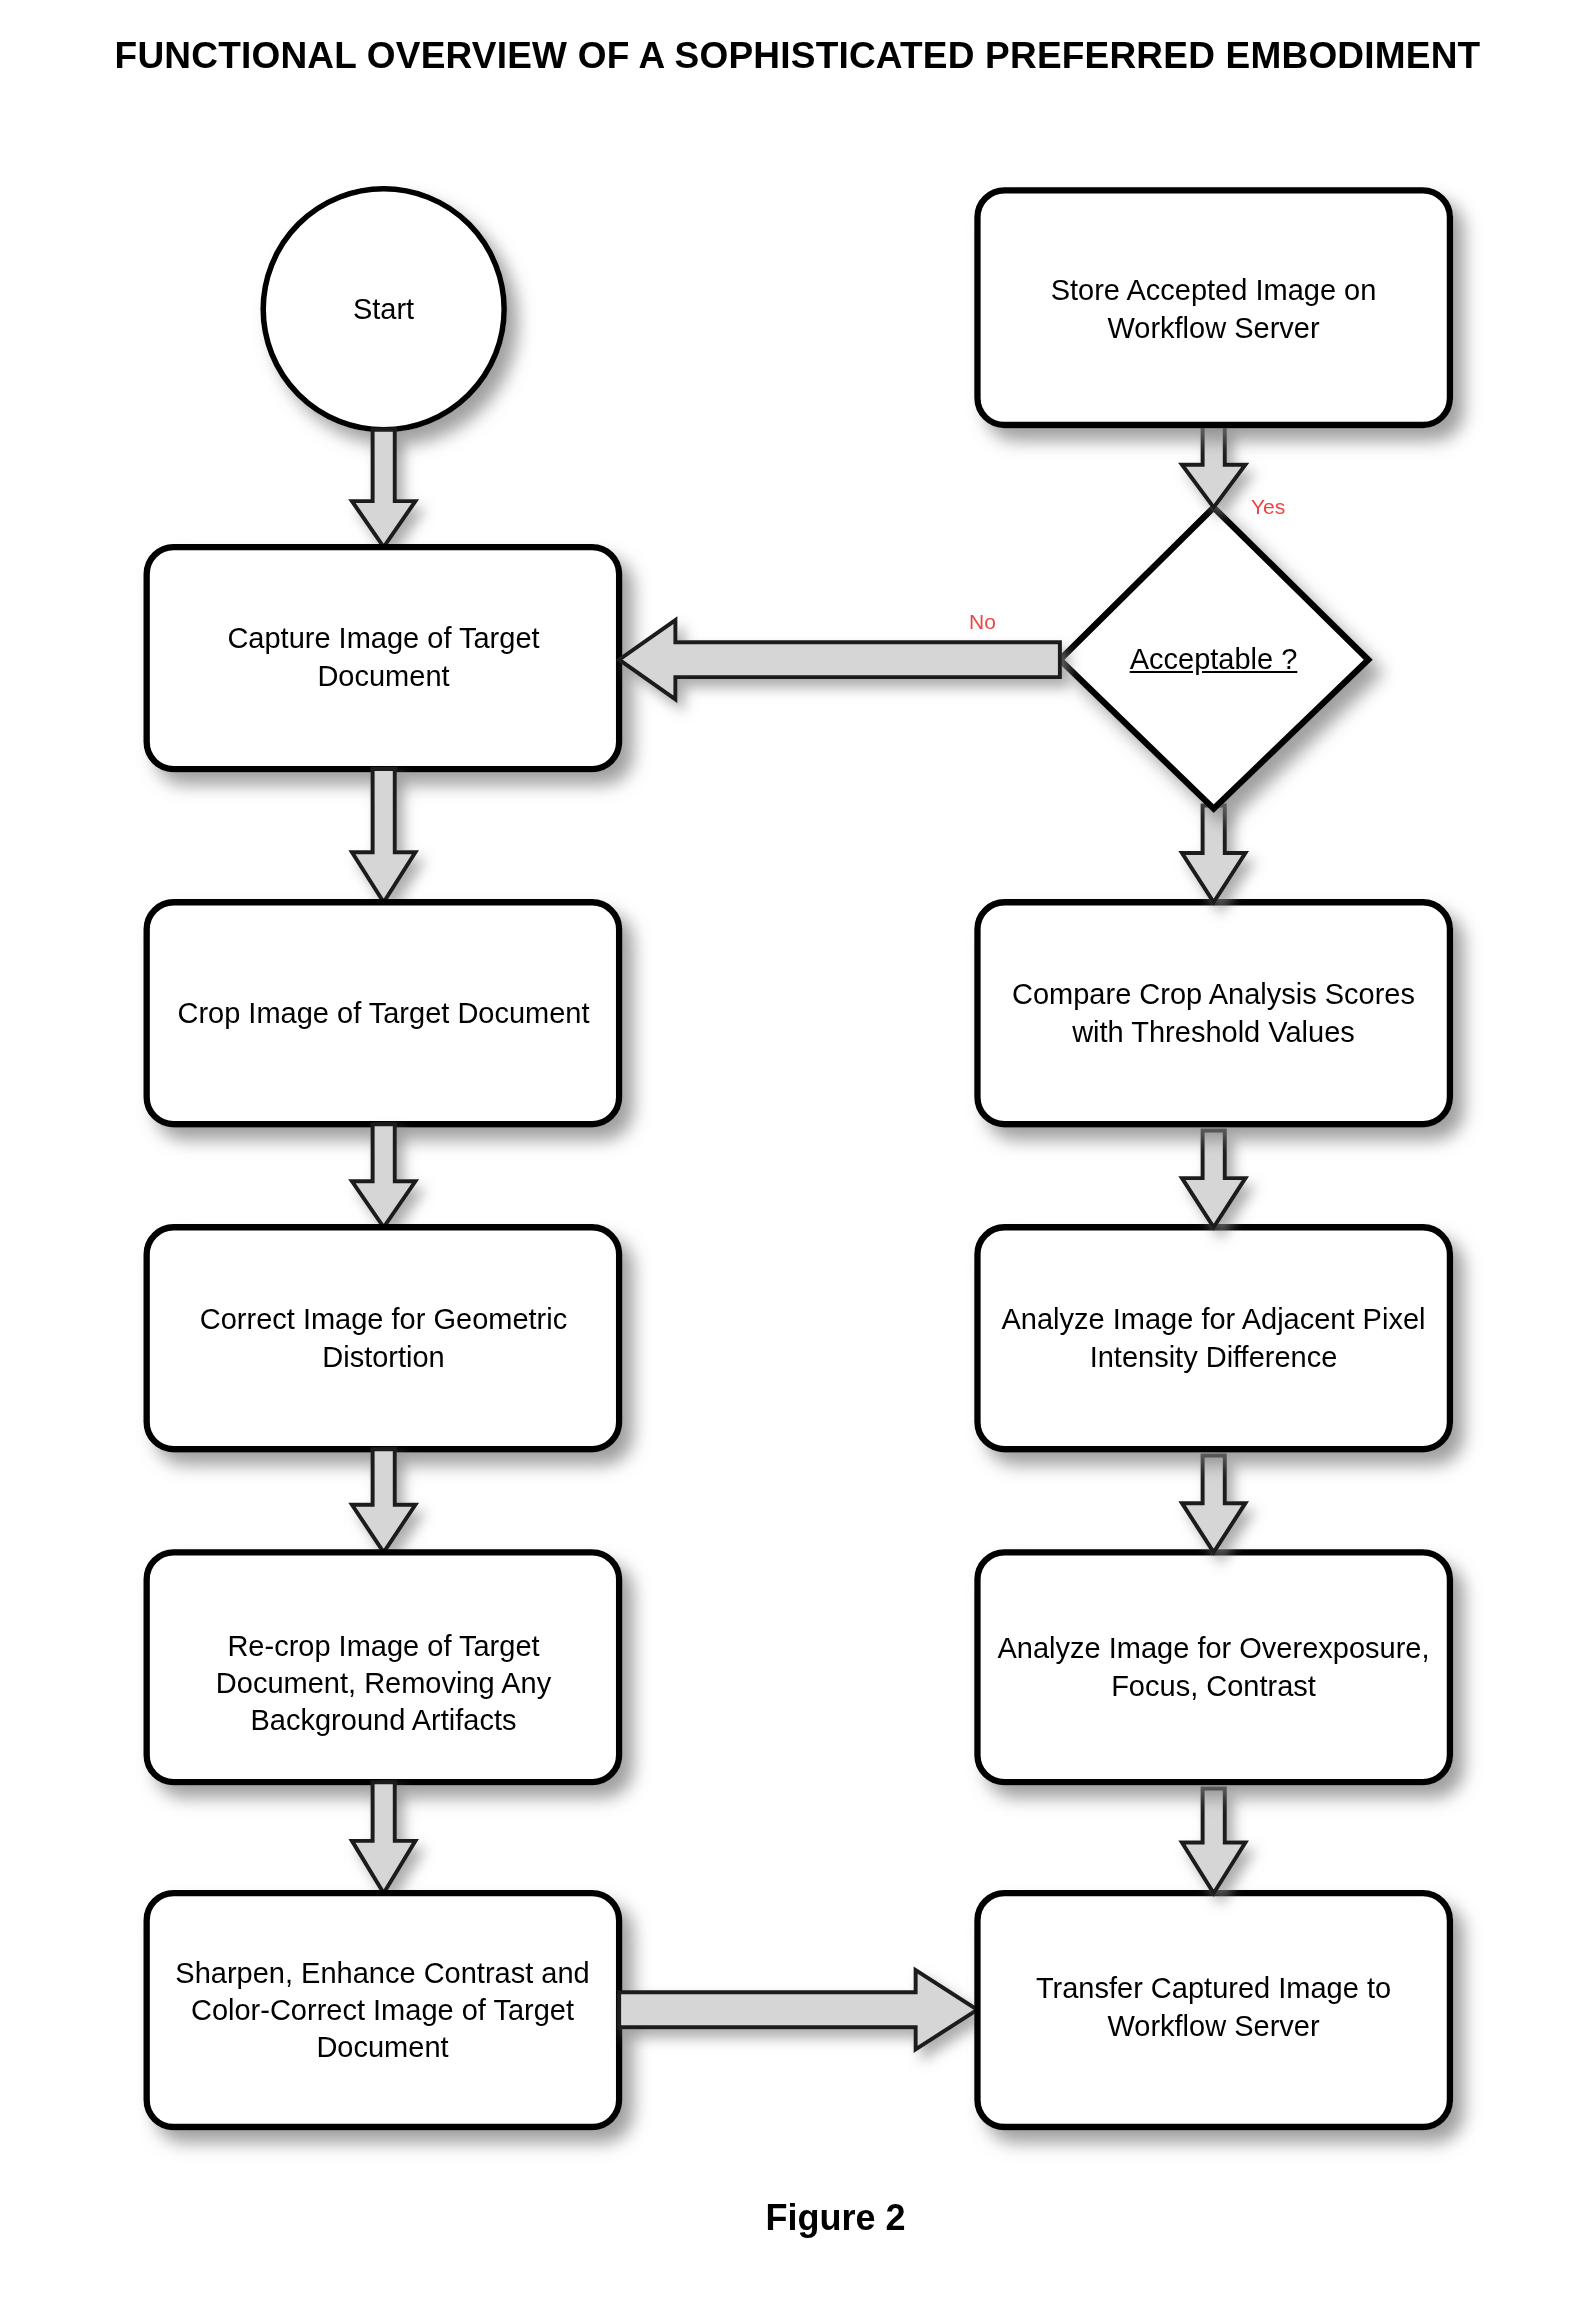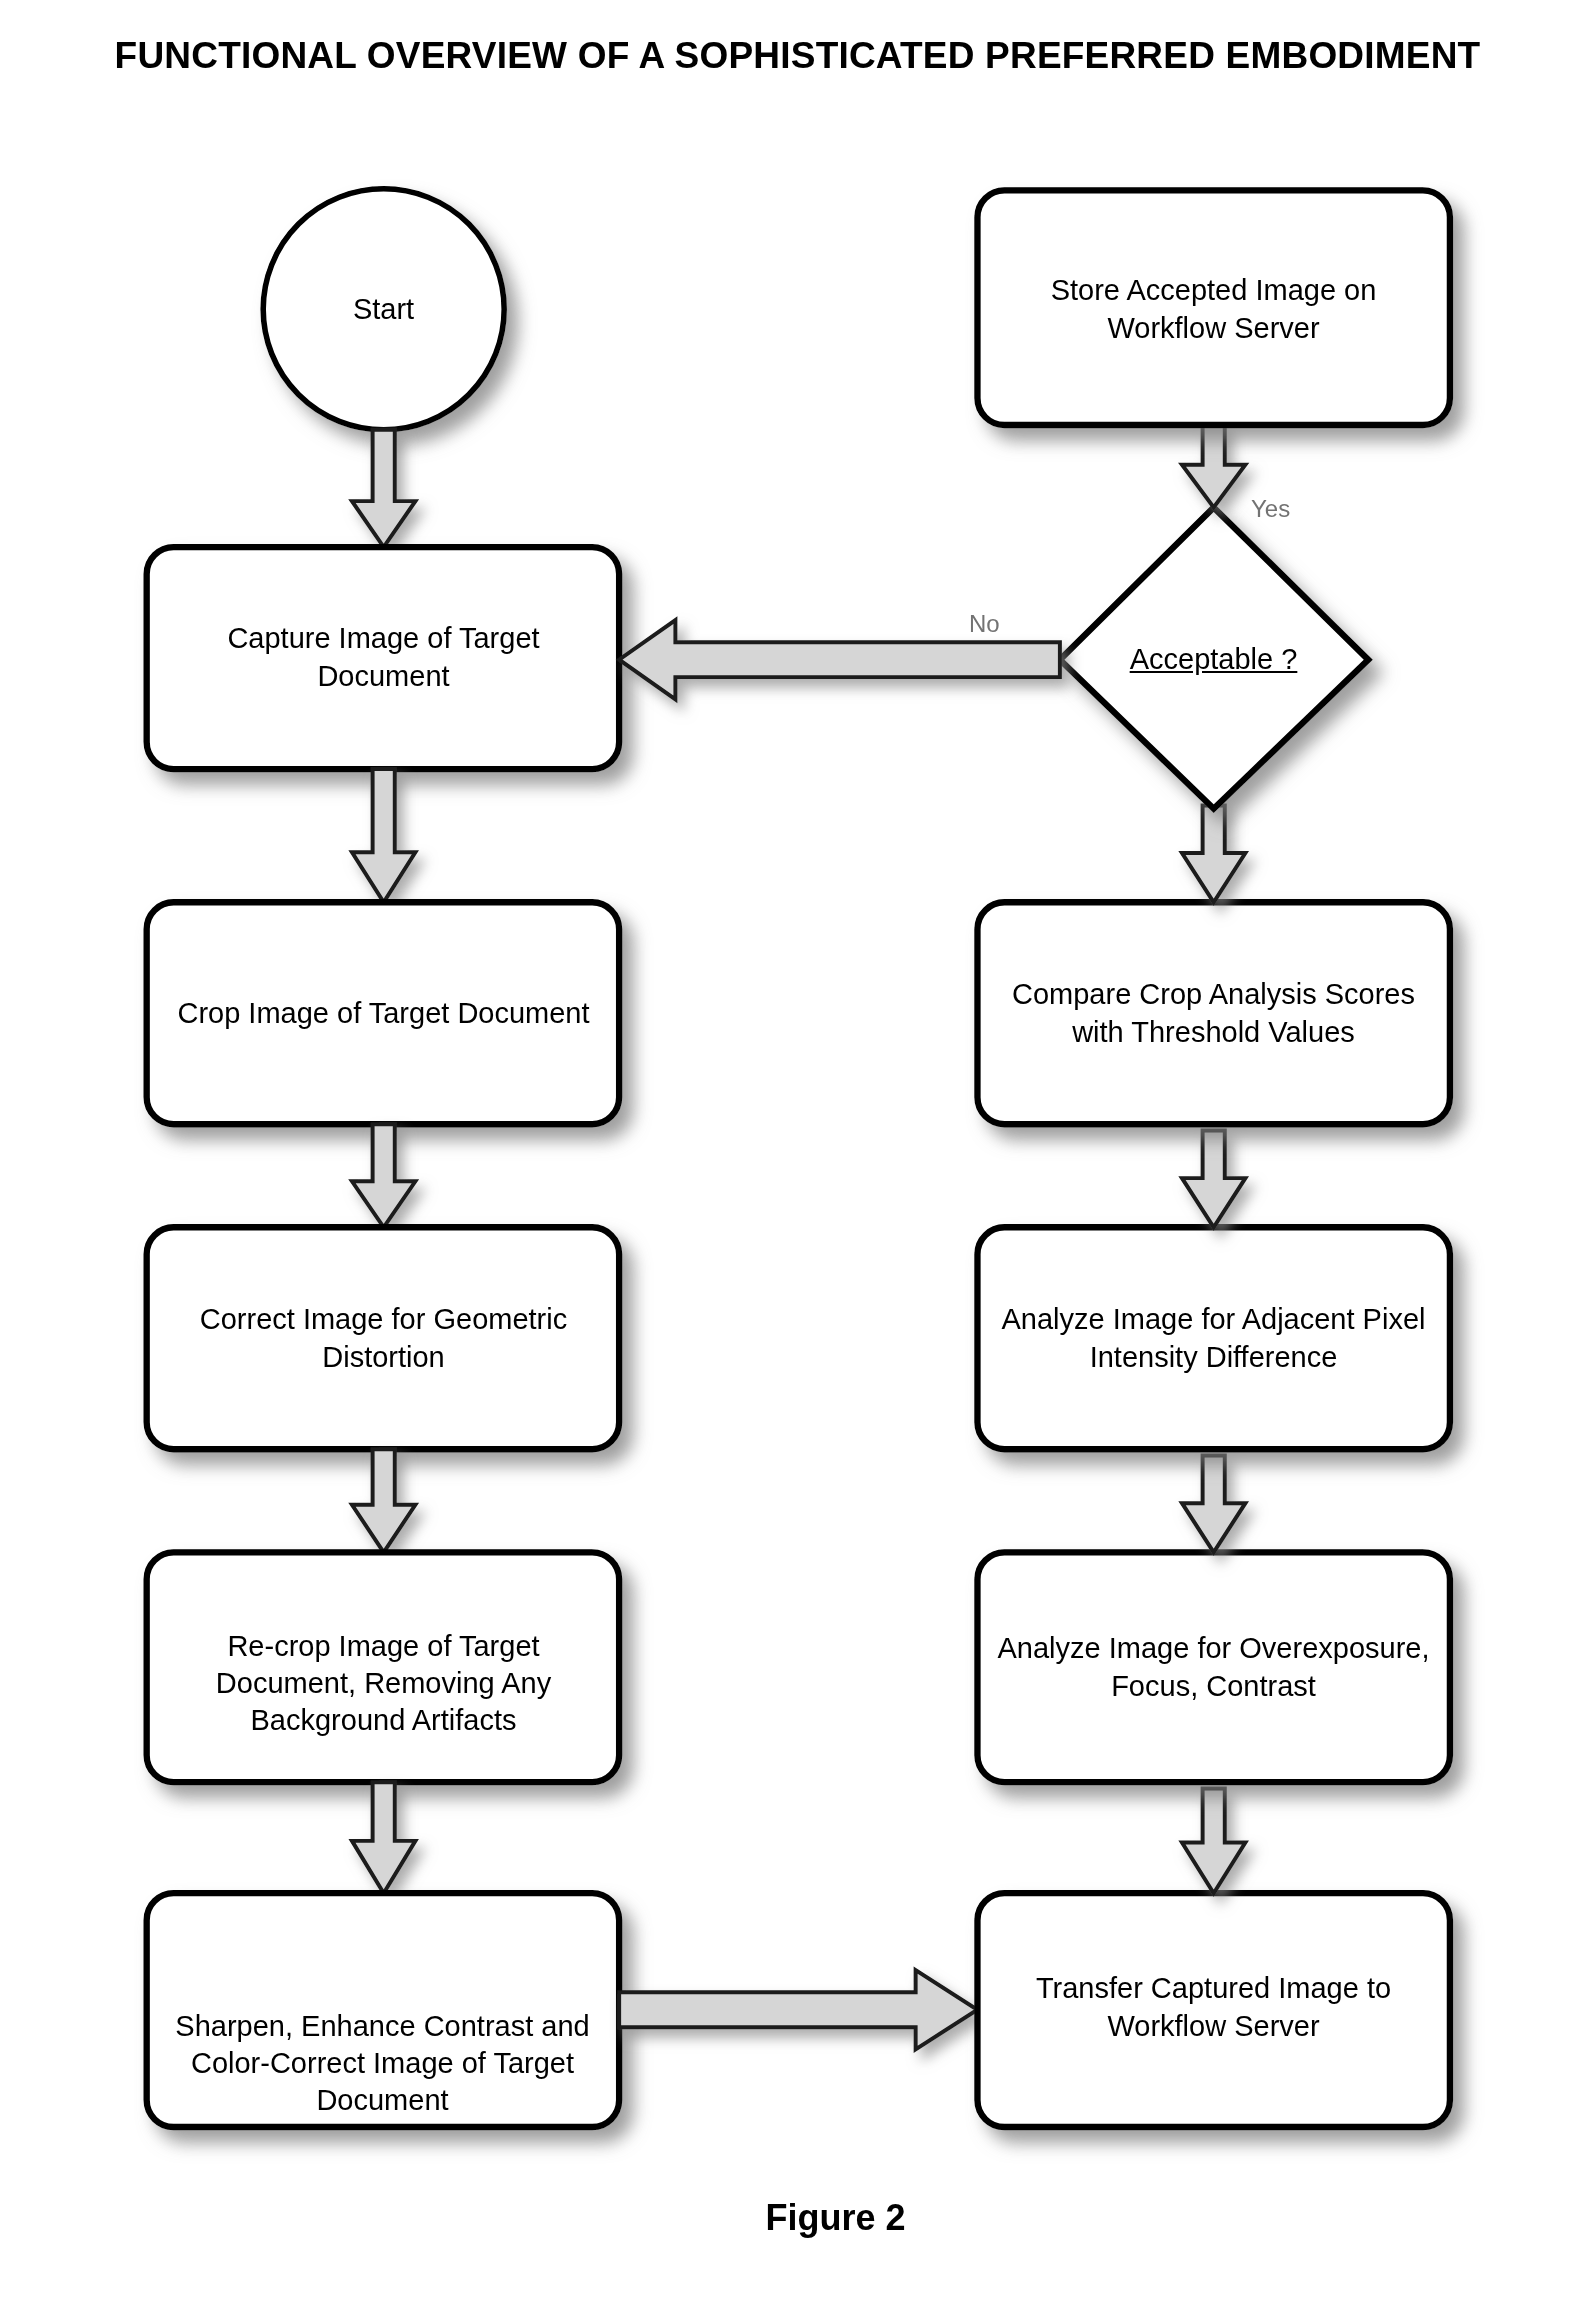--- a/index.html
+++ b/index.html
@@ -64,22 +64,22 @@
     text-align: center;
     font-size: 29px;
     line-height: 1.28;
     color: #000000;
     pointer-events: none;
   }
   .node-label span { display: block; width: 100%; }
 
   .edge-label {
     position: absolute;
-    font-size: 24px;
-    color: #737373;
+    font-size: 21px;
+    color: #ef4444;
     white-space: nowrap;
   }
 </style>
 </head>
 <body>
 
 <div id="page">
 
   <div id="figure-title">FUNCTIONAL OVERVIEW OF A SOPHISTICATED PREFERRED EMBODIMENT</div>
 
@@ -203,21 +203,21 @@
   </div>
 
   <div class="node-label" style="left:159px; top:1283px; width:449px; height:111px;">
     <span>Correct Image for Geometric Distortion</span>
   </div>
 
   <div class="node-label" style="left:159px; top:1596px; width:449px; height:143px;align-items:flex-end;">
     <span>Re-crop Image of Target Document, Removing Any Background Artifacts</span>
   </div>
 
-  <div class="node-label" style="left:155px; top:1990px; width:455px; height:147px;align-items:center;">
+  <div class="node-label" style="left:155px; top:1937px; width:455px; height:147px;align-items:center;">
     <span>Sharpen, Enhance Contrast and Color-Correct Image of Target Document</span>
   </div>
 
   <div class="node-label" style="left:991px; top:1948px; width:445px; height:119px;">
     <span>Transfer Captured Image to Workflow Server</span>
   </div>
 
   <div class="node-label" style="left:991px; top:1596px; width:445px; height:143px;">
     <span>Analyze Image for Overexposure, Focus, Contrast</span>
   </div>

